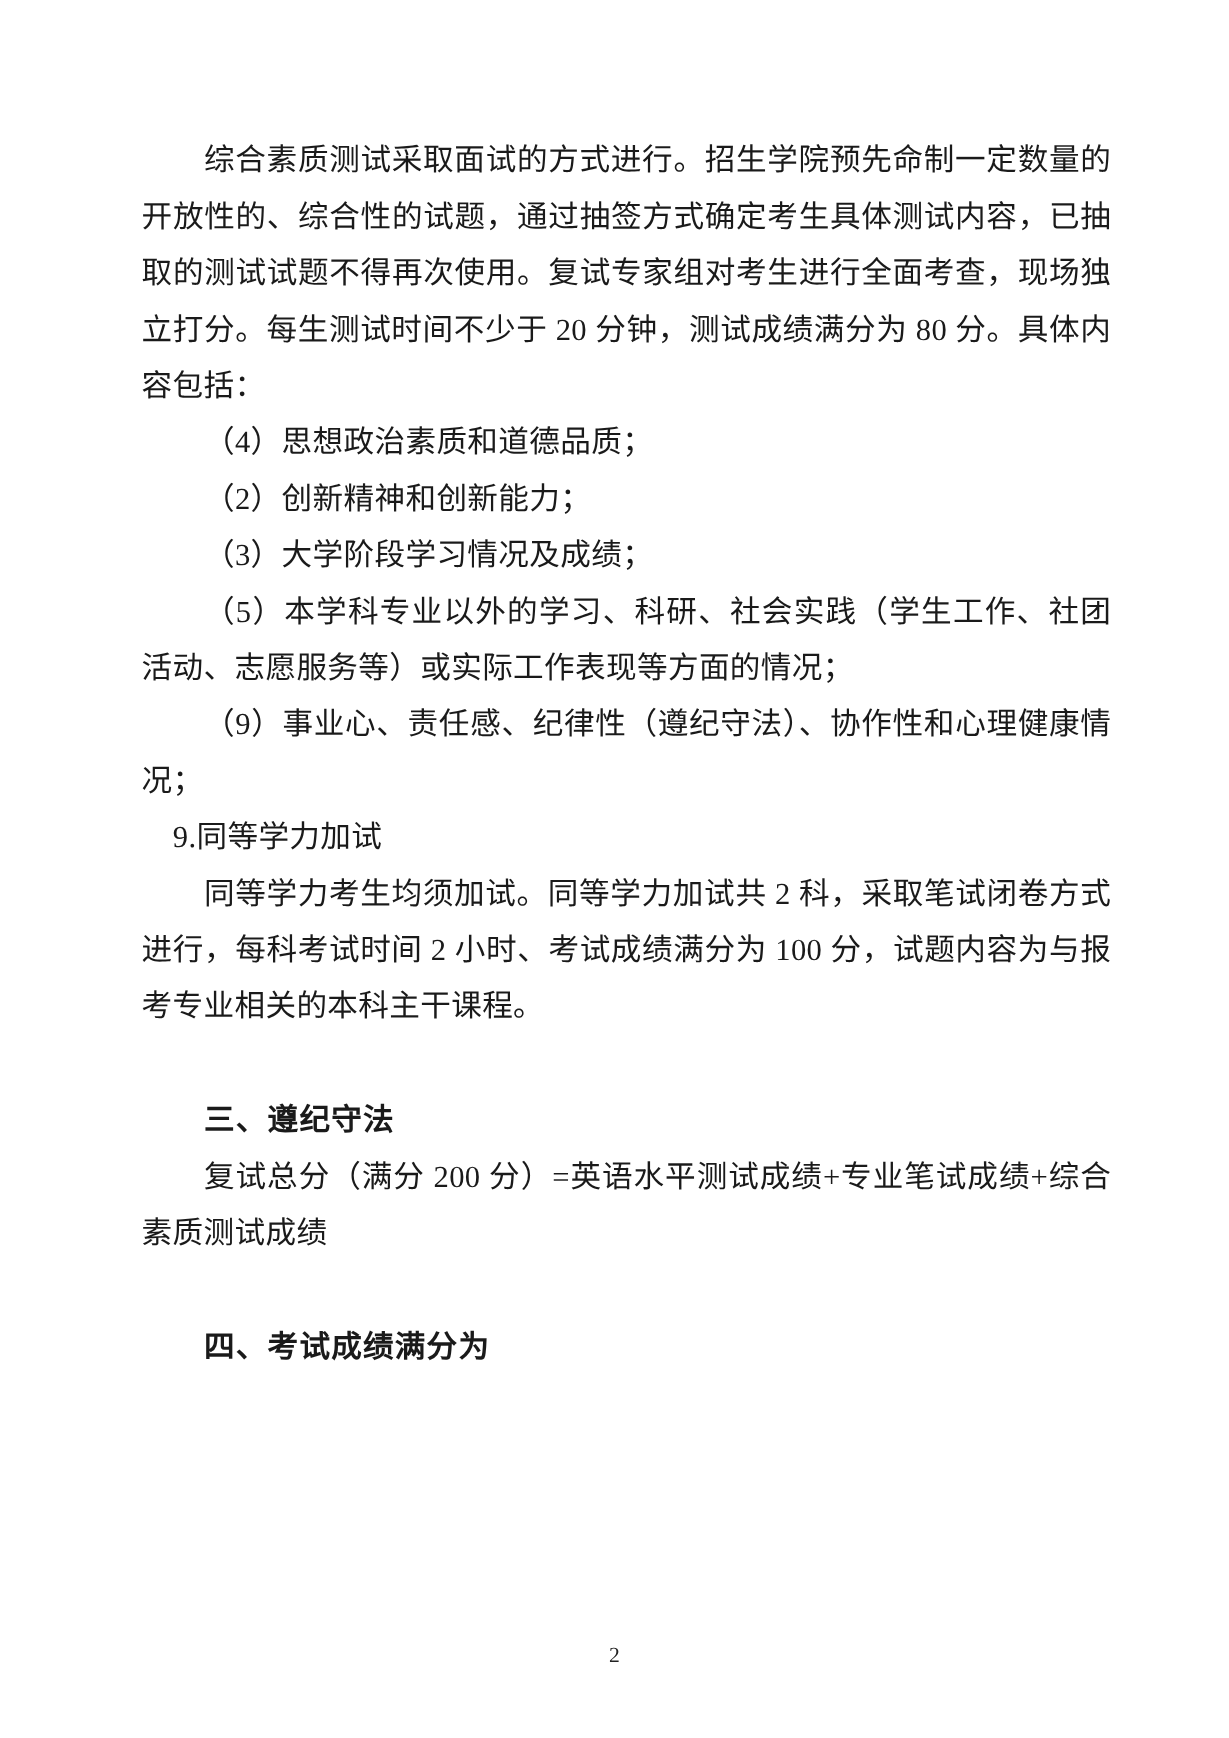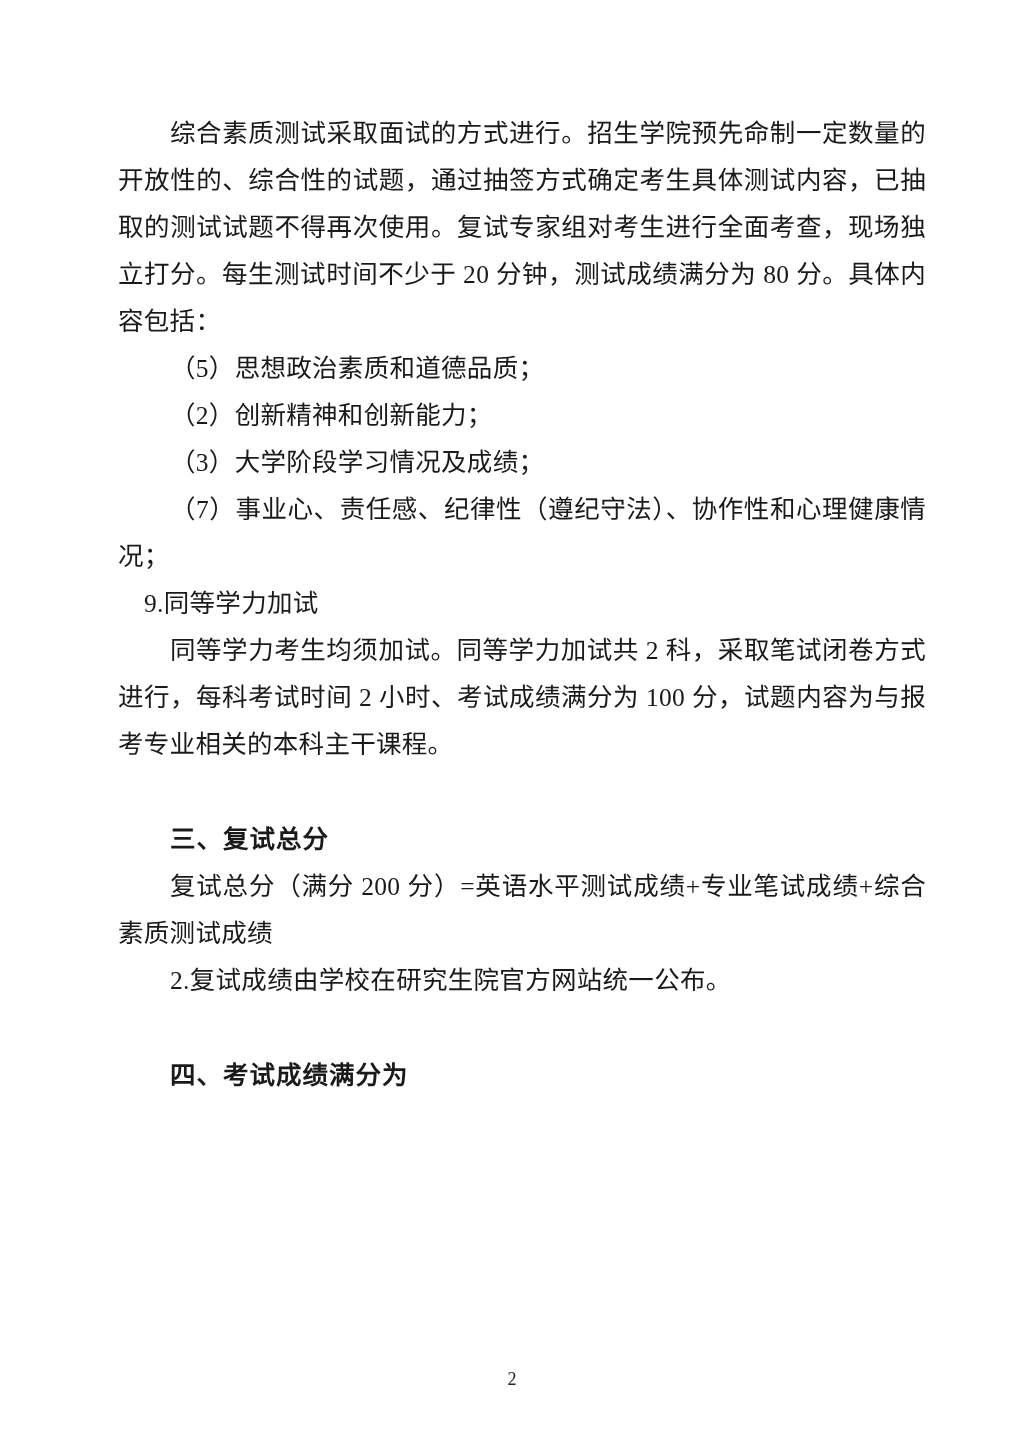--- a/index.html
+++ b/index.html
@@ -60,43 +60,43 @@
 </style>
 </head>
 <body>
 
 <div class="page">
 
   <div>
 
     <p class="para indent2">综合素质测试采取面试的方式进行。招生学院预先命制一定数量的开放性的、综合性的试题，通过抽签方式确定考生具体测试内容，已抽取的测试试题不得再次使用。复试专家组对考生进行全面考查，现场独立打分。每生测试时间不少于 20 分钟，测试成绩满分为 80 分。具体内容包括：</p>
 
-    <p class="para indent2">（5）思想政治素质和道德品质；</p>
+    <p class="para indent2">（4）思想政治素质和道德品质；</p>
 
     <p class="para indent2">（2）创新精神和创新能力；</p>
 
     <p class="para indent2">（3）大学阶段学习情况及成绩；</p>
 
 
+    <p class="para indent2">（5）本学科专业以外的学习、科研、社会实践（学生工作、社团活动、志愿服务等）或实际工作表现等方面的情况；</p>
 
-    <p class="para indent2">（7）事业心、责任感、纪律性（遵纪守法）、协作性和心理健康情况；</p>
+    <p class="para indent2">（9）事业心、责任感、纪律性（遵纪守法）、协作性和心理健康情况；</p>
 
 
     <p class="para indent1">9.同等学力加试</p>
 
     <p class="para indent2">同等学力考生均须加试。同等学力加试共 2 科，采取笔试闭卷方式进行，每科考试时间 2 小时、考试成绩满分为 100 分，试题内容为与报考专业相关的本科主干课程。</p>
 
     <div class="gap-lg"></div>
 
-    <p class="heading">三、复试总分</p>
+    <p class="heading">三、遵纪守法</p>
 
 
     <p class="para indent2">复试总分（满分 200 分）=英语水平测试成绩+专业笔试成绩+综合素质测试成绩</p>
 
-    <p class="para indent2">2.复试成绩由学校在研究生院官方网站统一公布。</p>
 
     <div class="gap-lg"></div>
 
     <p class="heading">四、考试成绩满分为</p>
 
   </div>
 
   <div class="page-number">2</div>
 
 </div>

